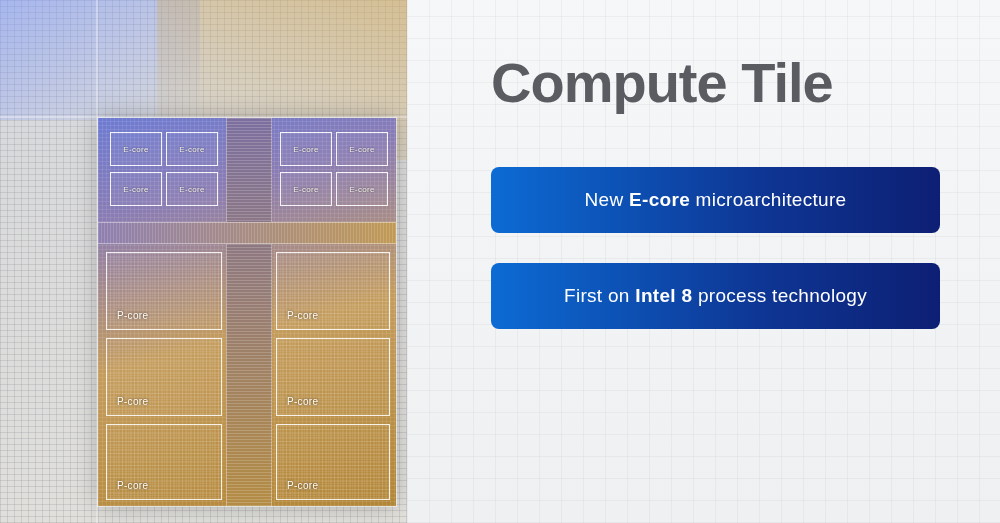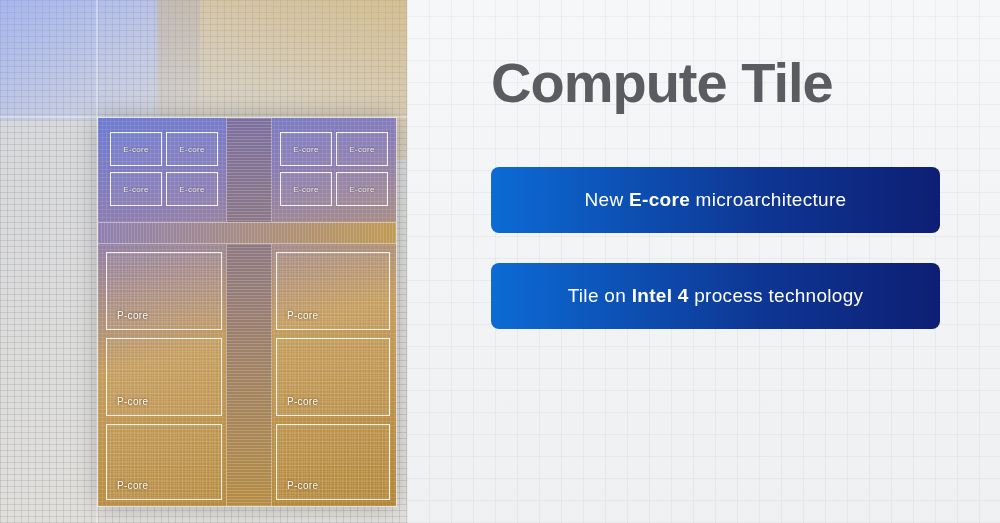--- a/index.html
+++ b/index.html
@@ -200,15 +200,15 @@
 
 <div class="right-panel">
   <h1 class="title">Compute Tile</h1>
 
   <div class="card">
     <span>New </span><b>E-core</b><span> microarchitecture</span>
   </div>
 
 
   <div class="card">
-    <span>Tile on </span><b>Intel 4</b><span> process technology</span>
+    <span>First on </span><b>Intel 8</b><span> process technology</span>
   </div>
 </div>
 
 </body></html>

